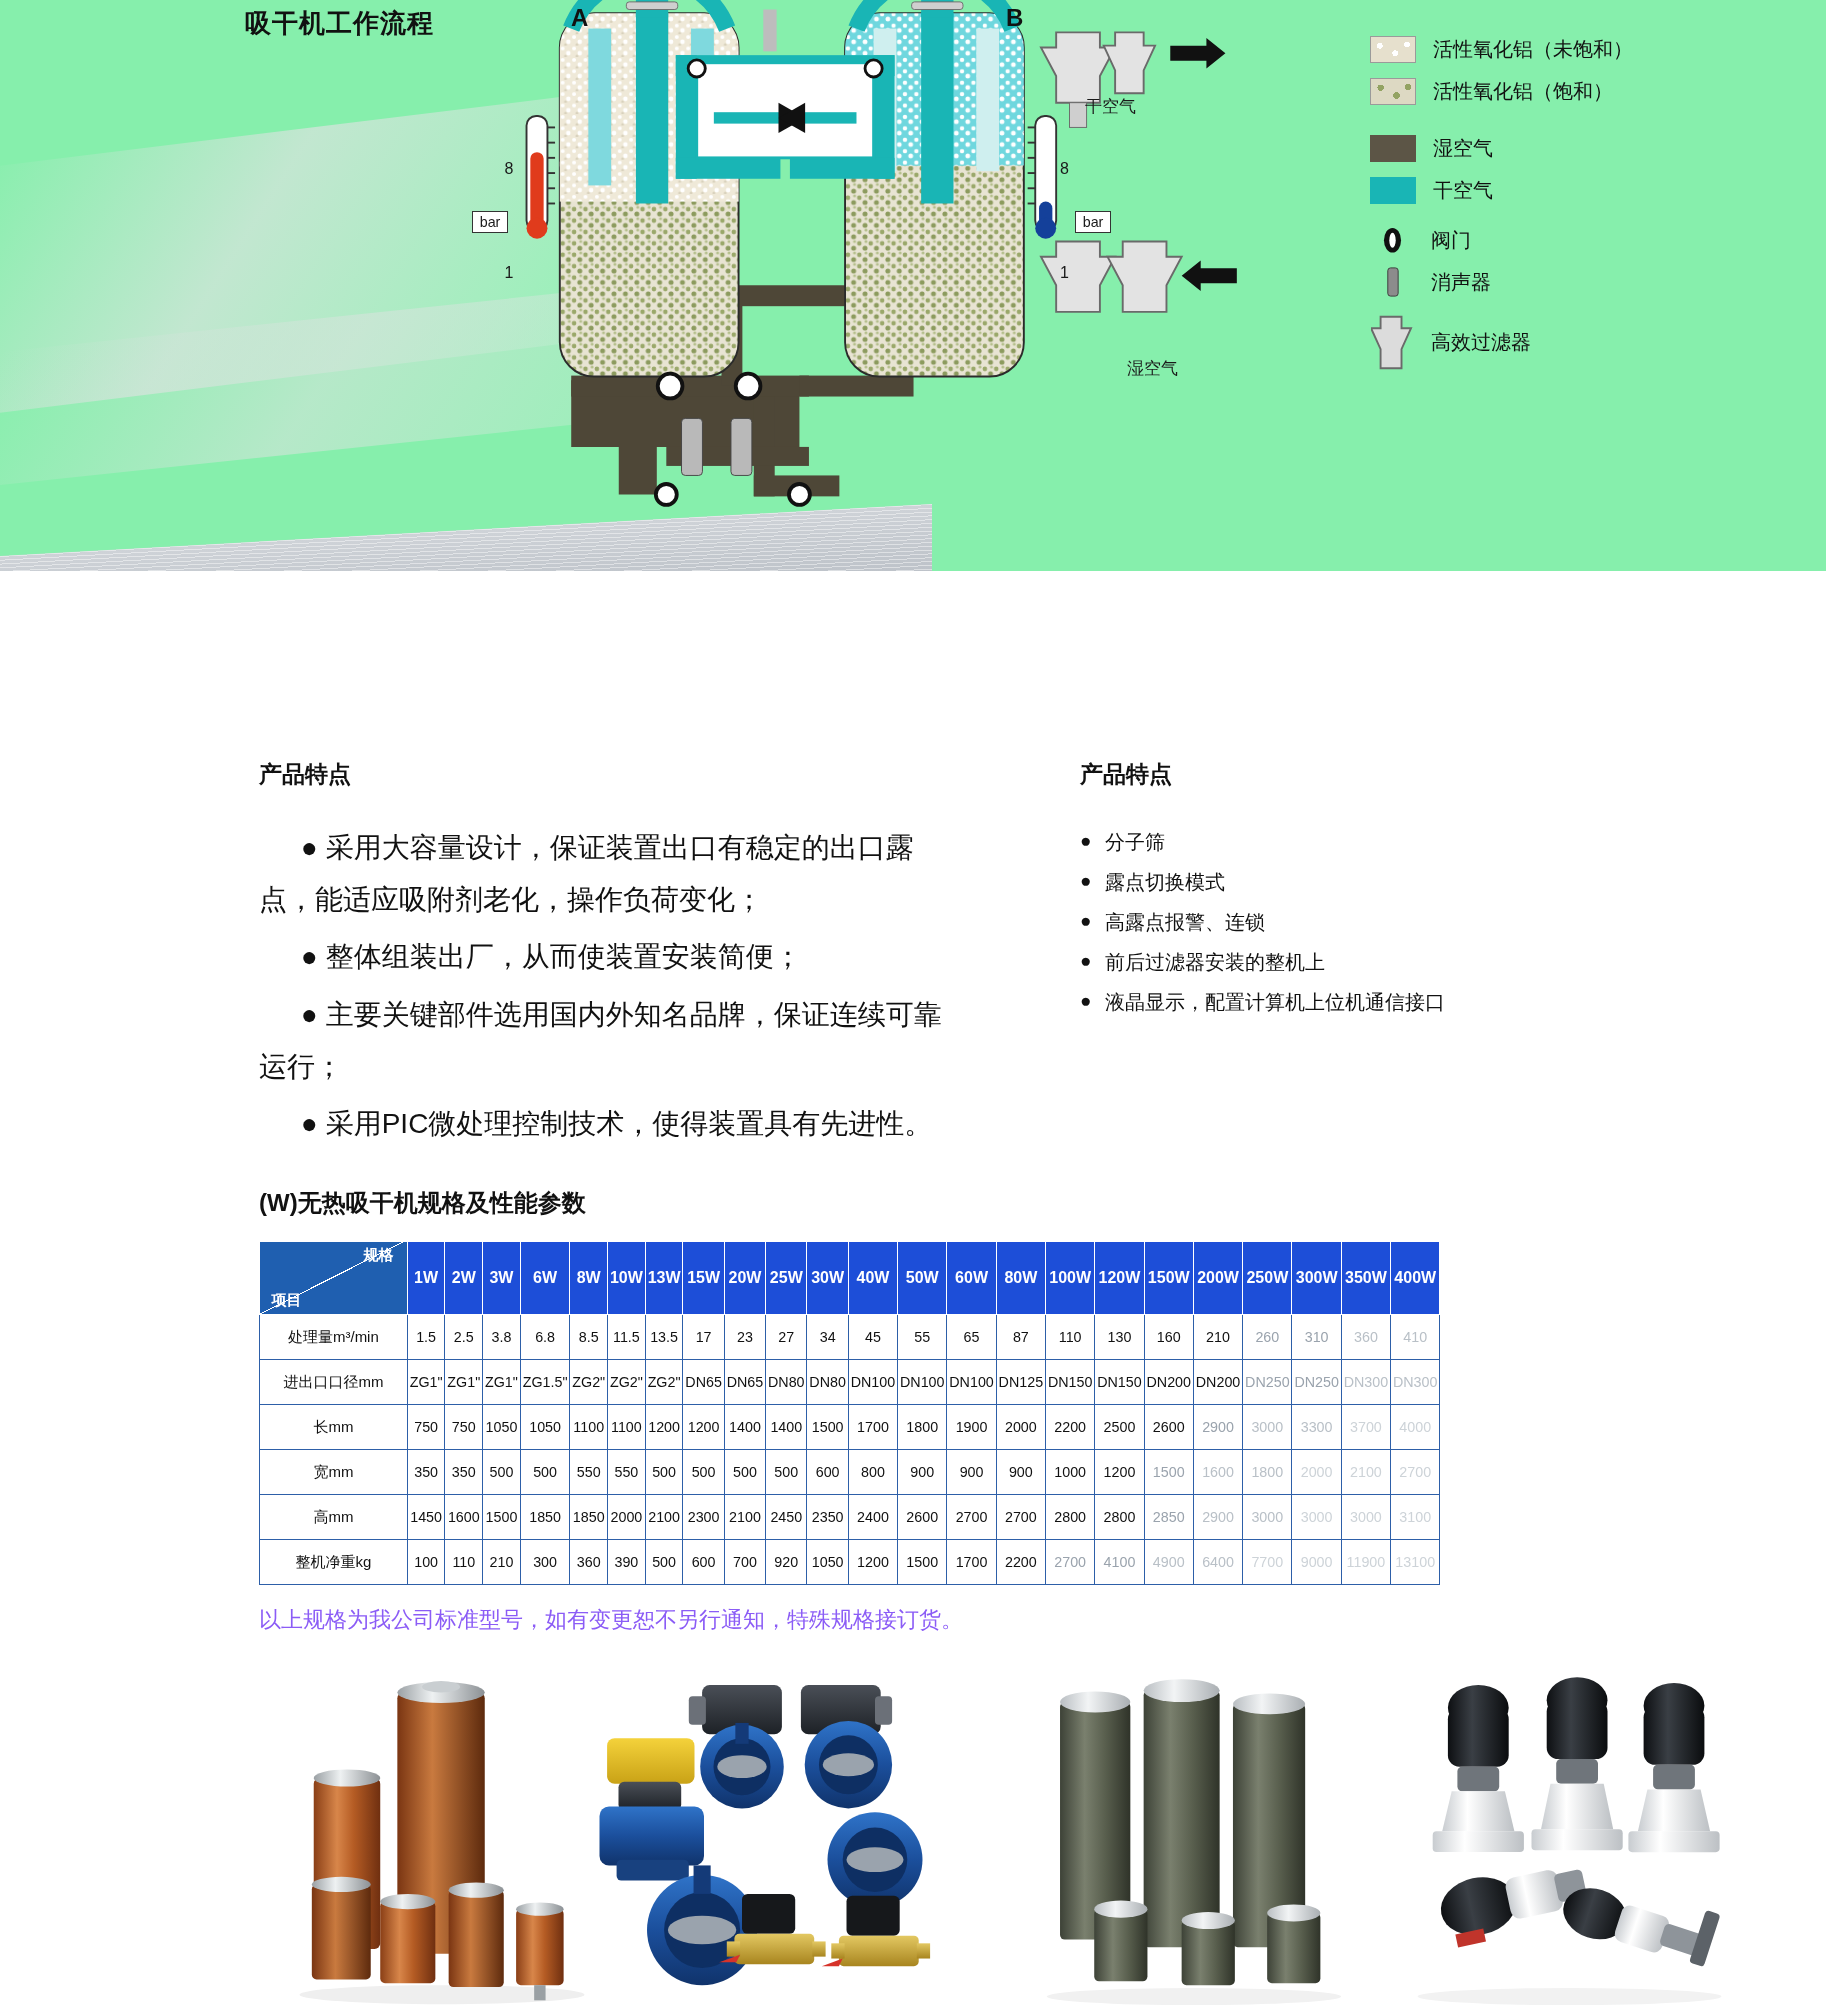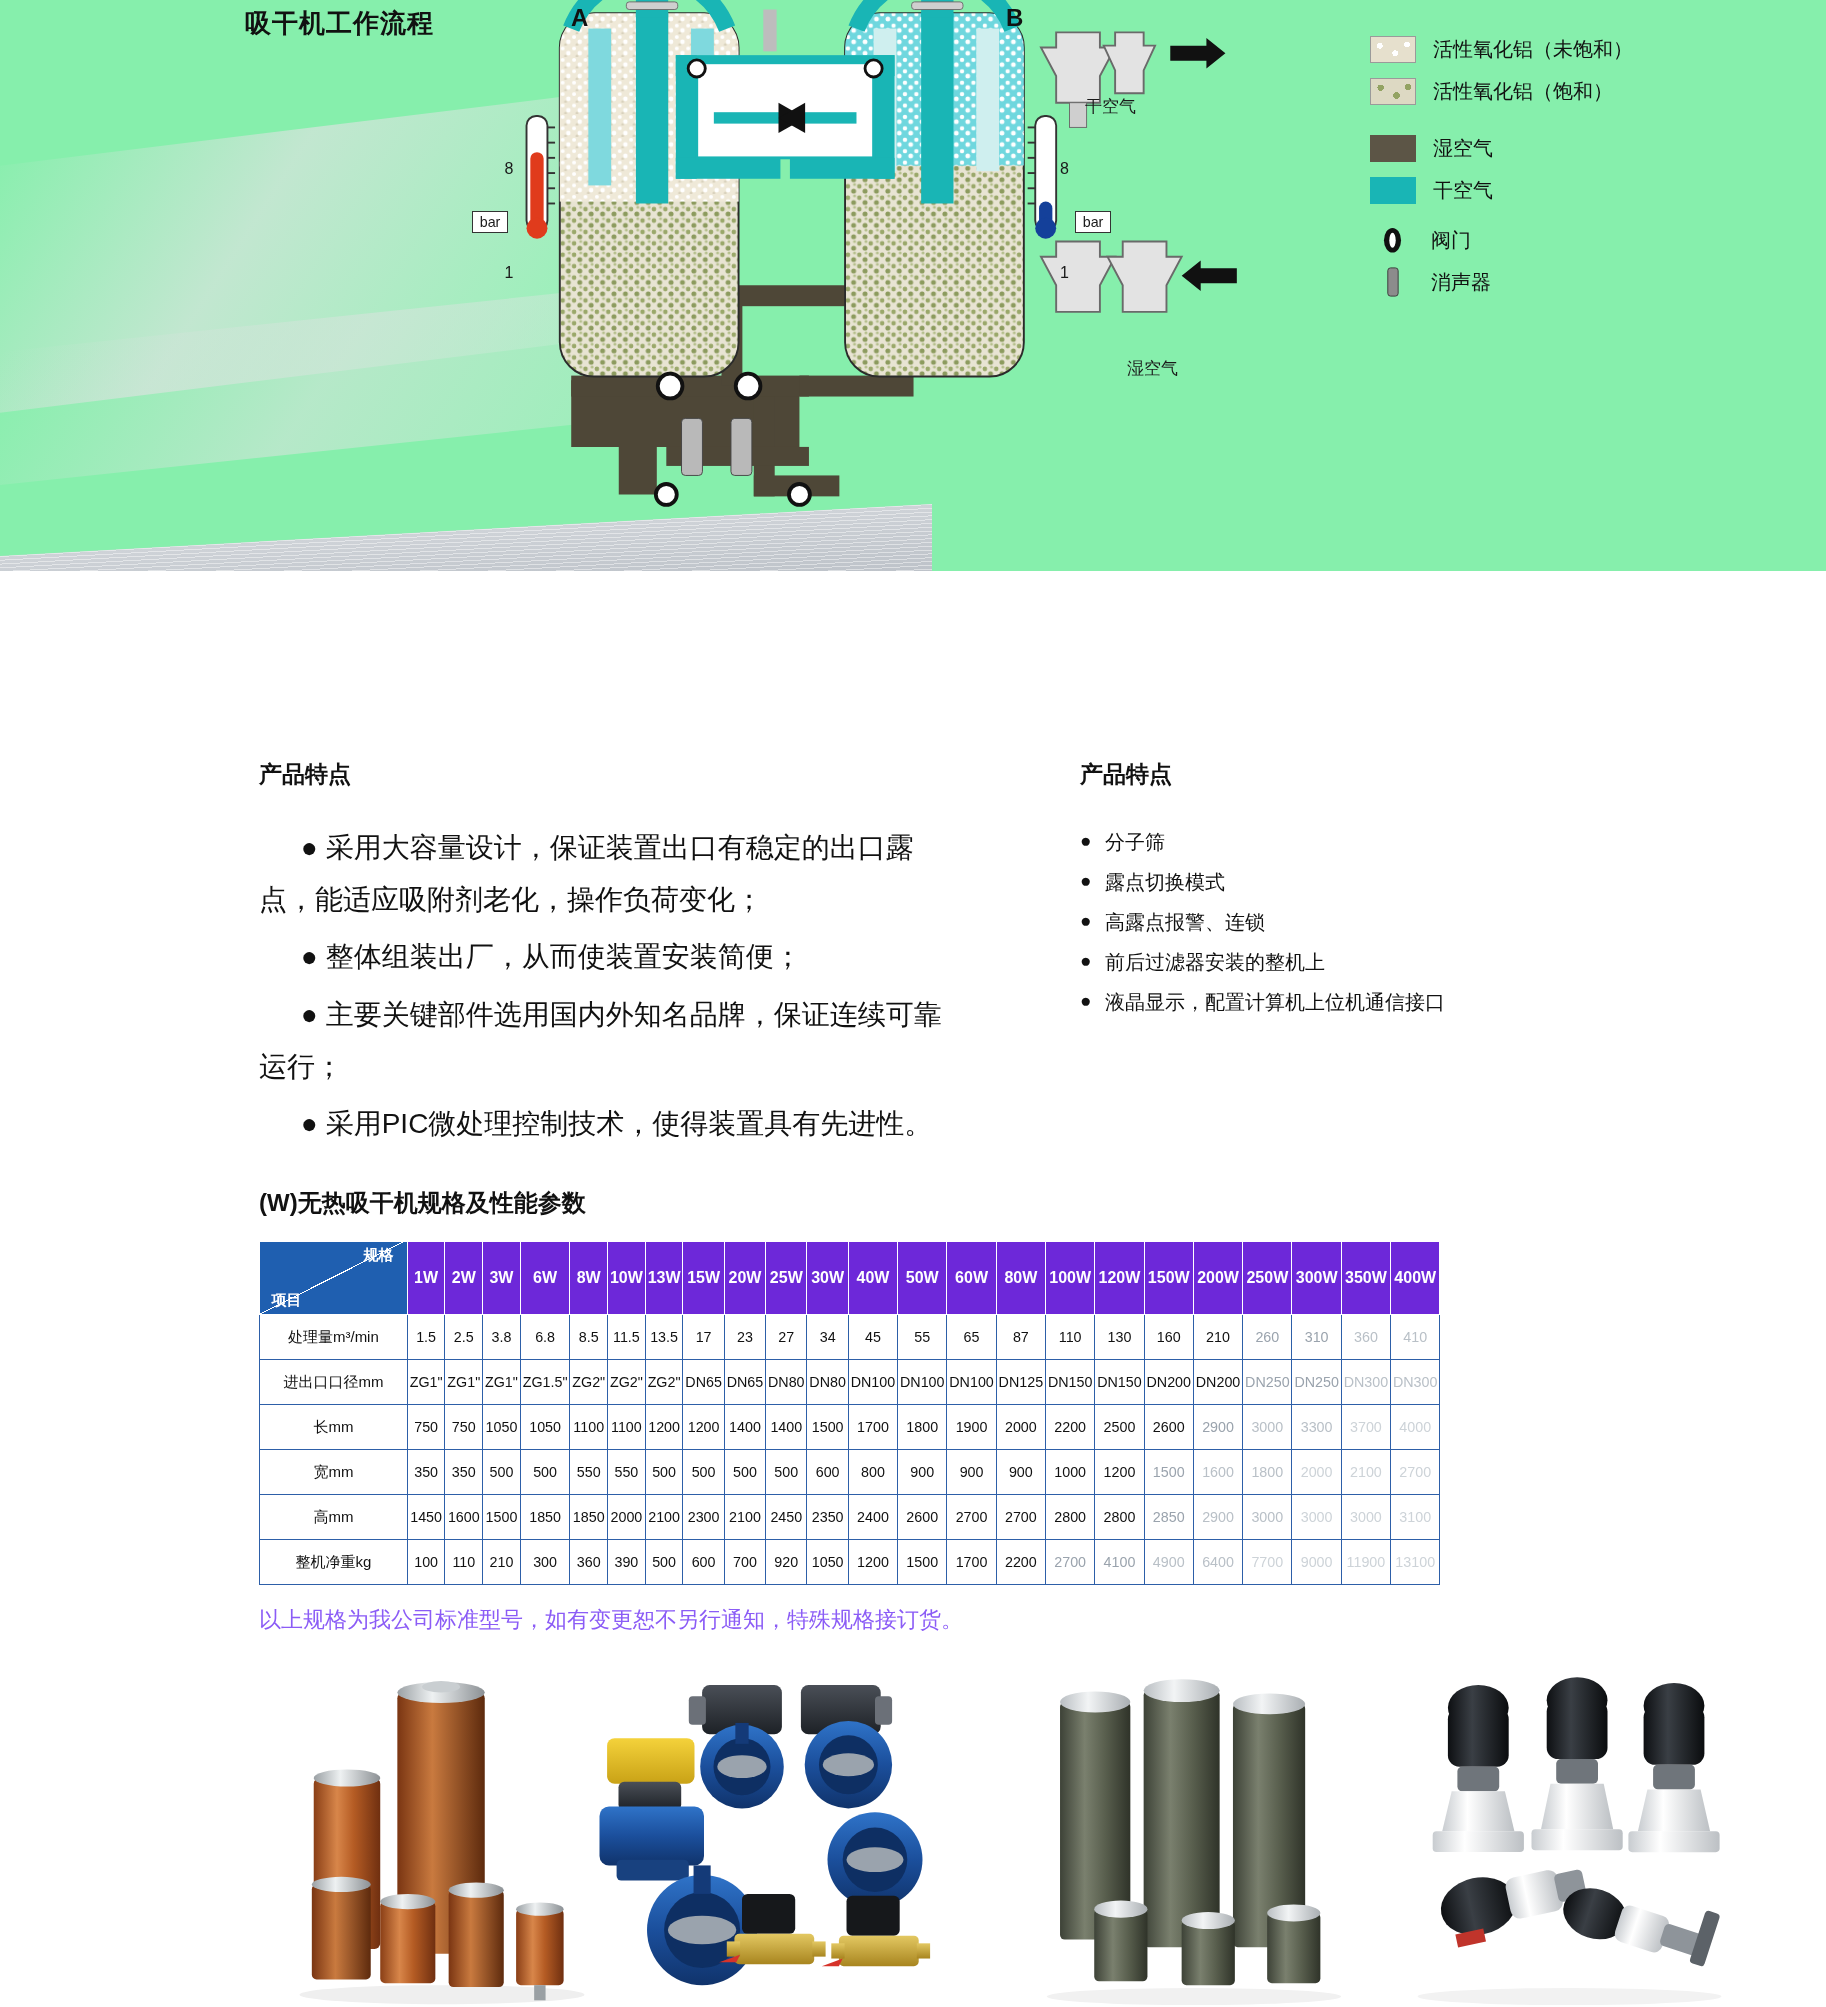--- a/index.html
+++ b/index.html
@@ -88,21 +88,21 @@
   }
   table.spec td, table.spec th {
     border: 1px solid #2d5fa8;
     text-align: center;
     height: 44px;
     padding: 0 1.9px;
     font-weight: normal;
     white-space: nowrap;
   }
   table.spec thead th {
-    background: #6d28d9;
+    background: #1d4ed8;
     color: #ffffff;
     font-size: 16px;
     font-weight: bold;
     border: 1px solid #ffffff;
   }
   table.spec thead th.corner {
     position: relative;
     width: 143px;
     padding: 0;
     background: #1f5fb0;
@@ -318,20 +318,28 @@
 
     <div class="legend-row">
       <div class="legend-icon">
         <svg width="21" height="32" viewBox="0 0 22 34">
             <rect x="6" y="2" width="11" height="30" rx="3" fill="#8c8c8c" stroke="#3a3a3a"></rect>
           </svg>
       </div>
       <div class="legend-text">消声器</div>
     </div>
 
+    <div class="legend-row" style="height:63px;margin-top:7.6px;">
+      <div class="legend-icon" style="height:57px;">
+        <svg width="42" height="59" viewBox="0 0 44 62">
+            <path d="M10 4 h22 v12 h10 l-10 22 v20 h-22 v-20 l-10 -22 h10 z" fill="#dcdcdc" stroke="#6a6a6a" stroke-width="2"></path>
+          </svg>
+      </div>
+      <div class="legend-text">高效过滤器</div>
+    </div>
   </div>
 </div>
 
 <div id="features-left">
   <div class="feat-title">产品特点</div>
   <p class="feat-p">● 采用大容量设计，保证装置出口有稳定的出口露点，能适应吸附剂老化，操作负荷变化；</p>
   <p class="feat-p">● 整体组装出厂，从而使装置安装简便；</p>
   <p class="feat-p">● 主要关键部件选用国内外知名品牌，保证连续可靠运行；</p>
   <p class="feat-p">● 采用PIC微处理控制技术，使得装置具有先进性。</p>
 </div>

